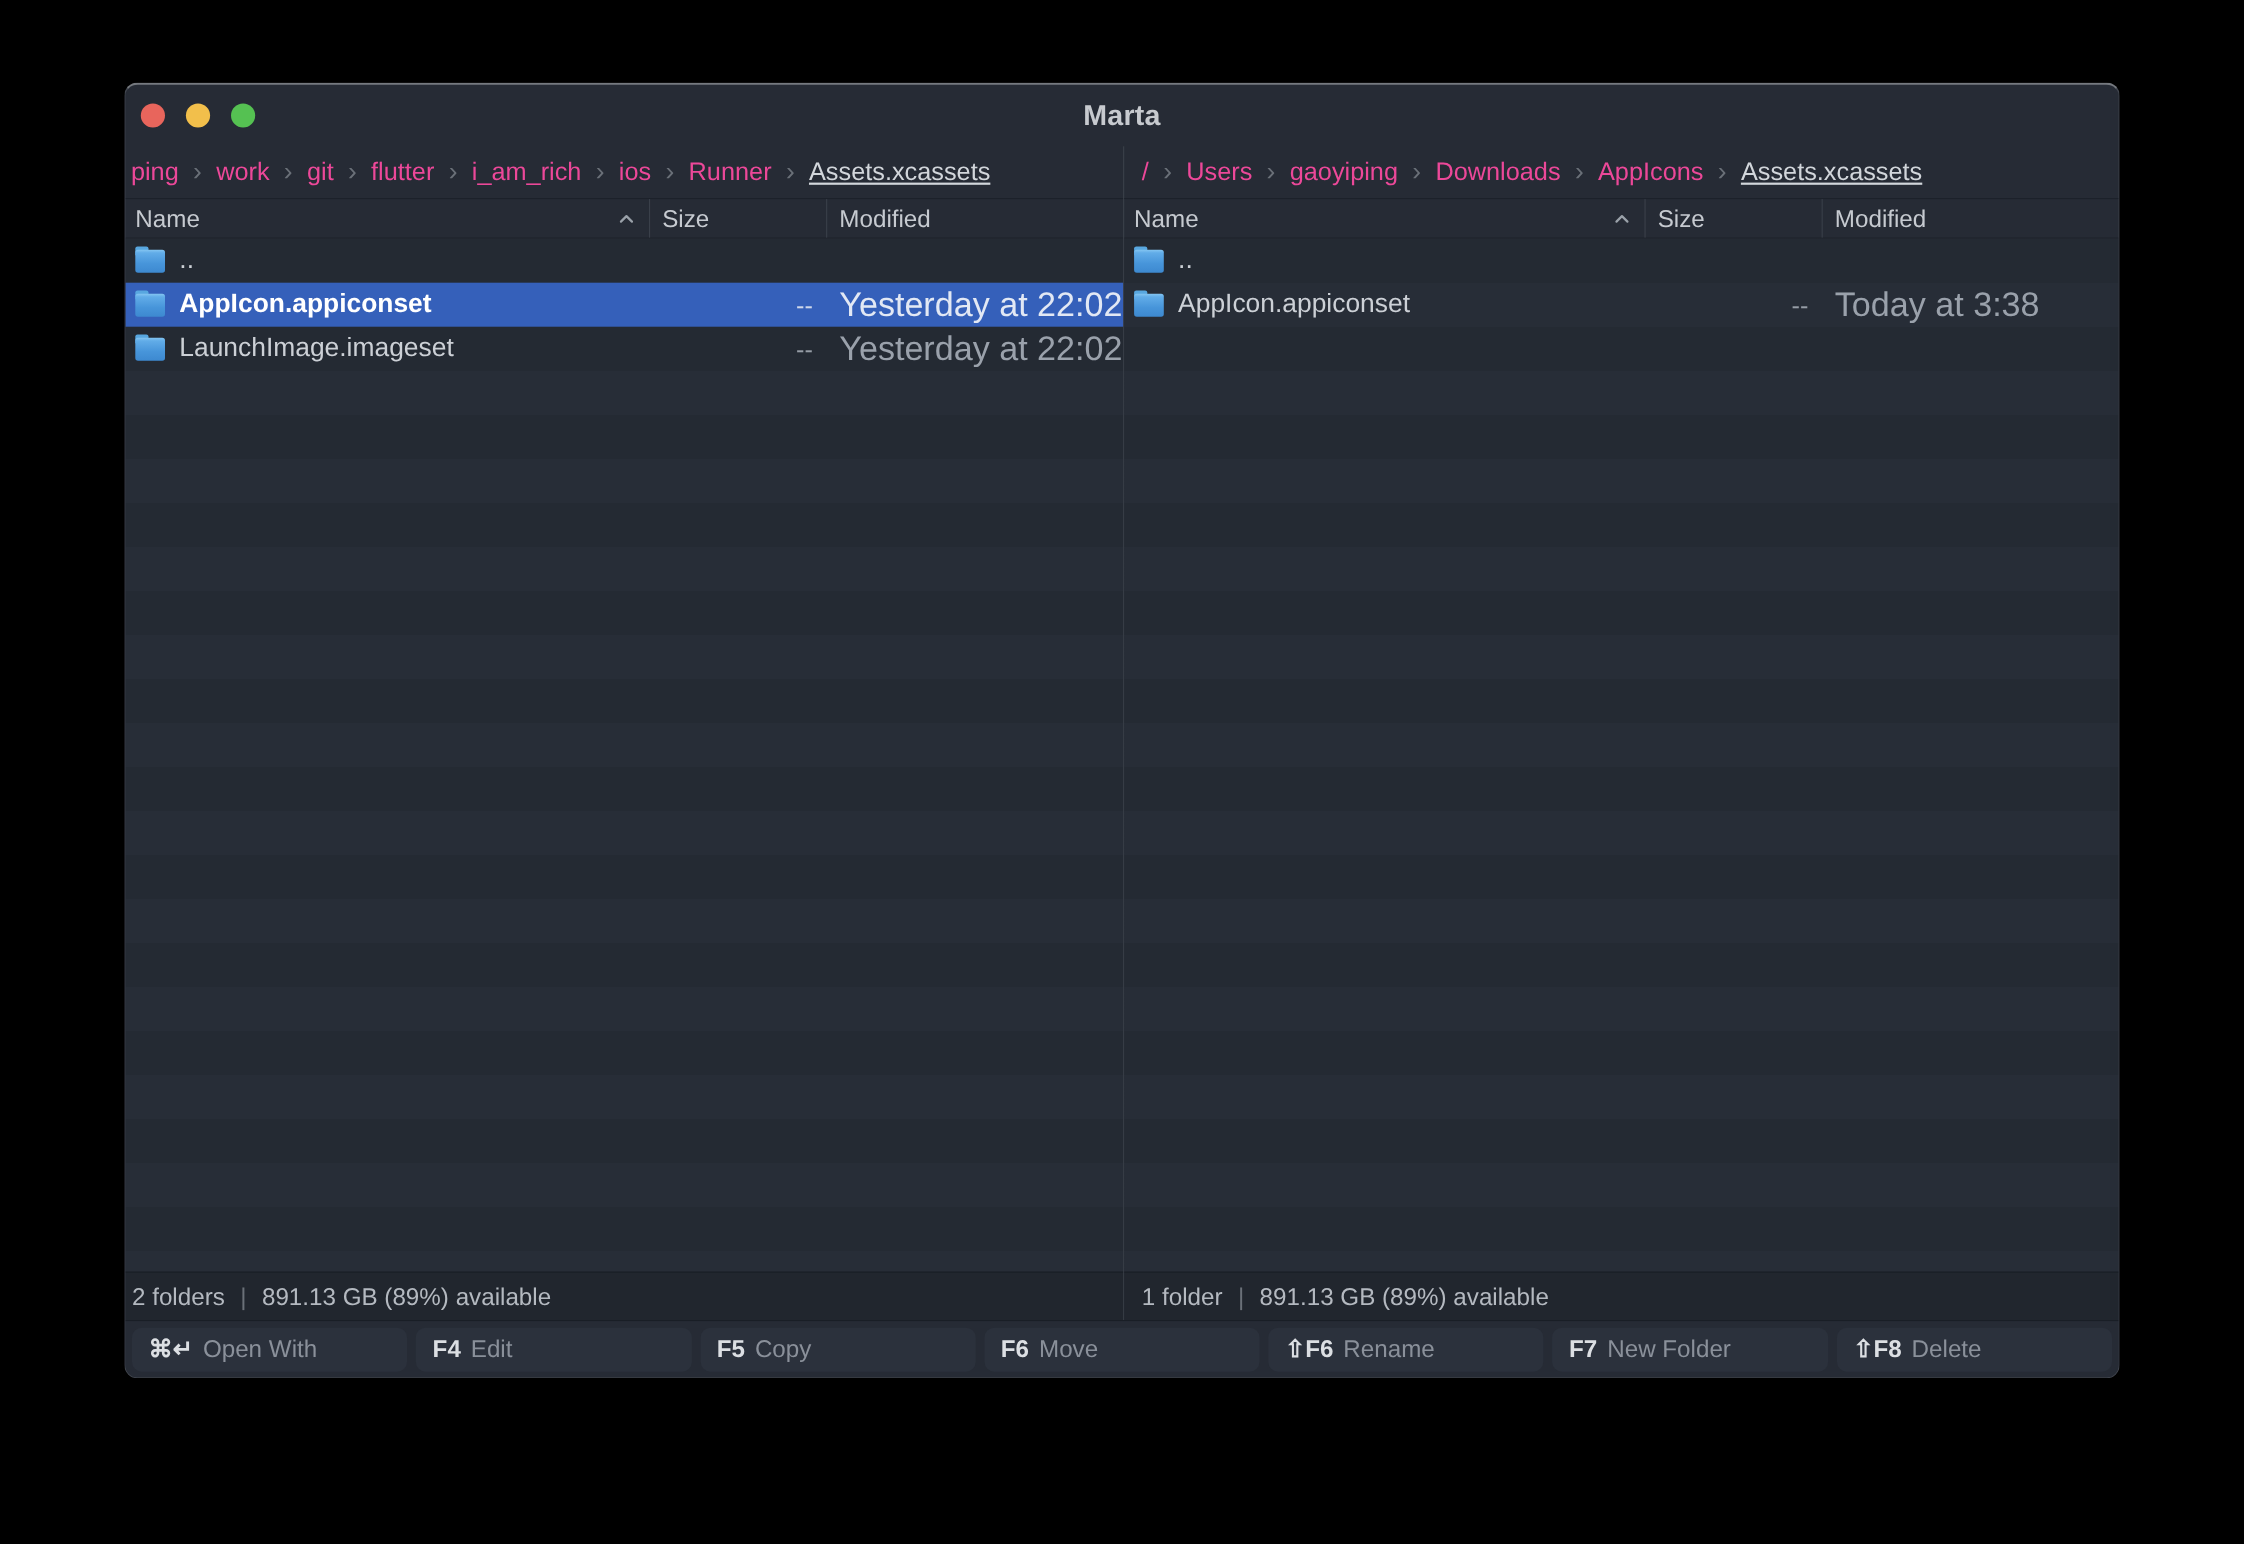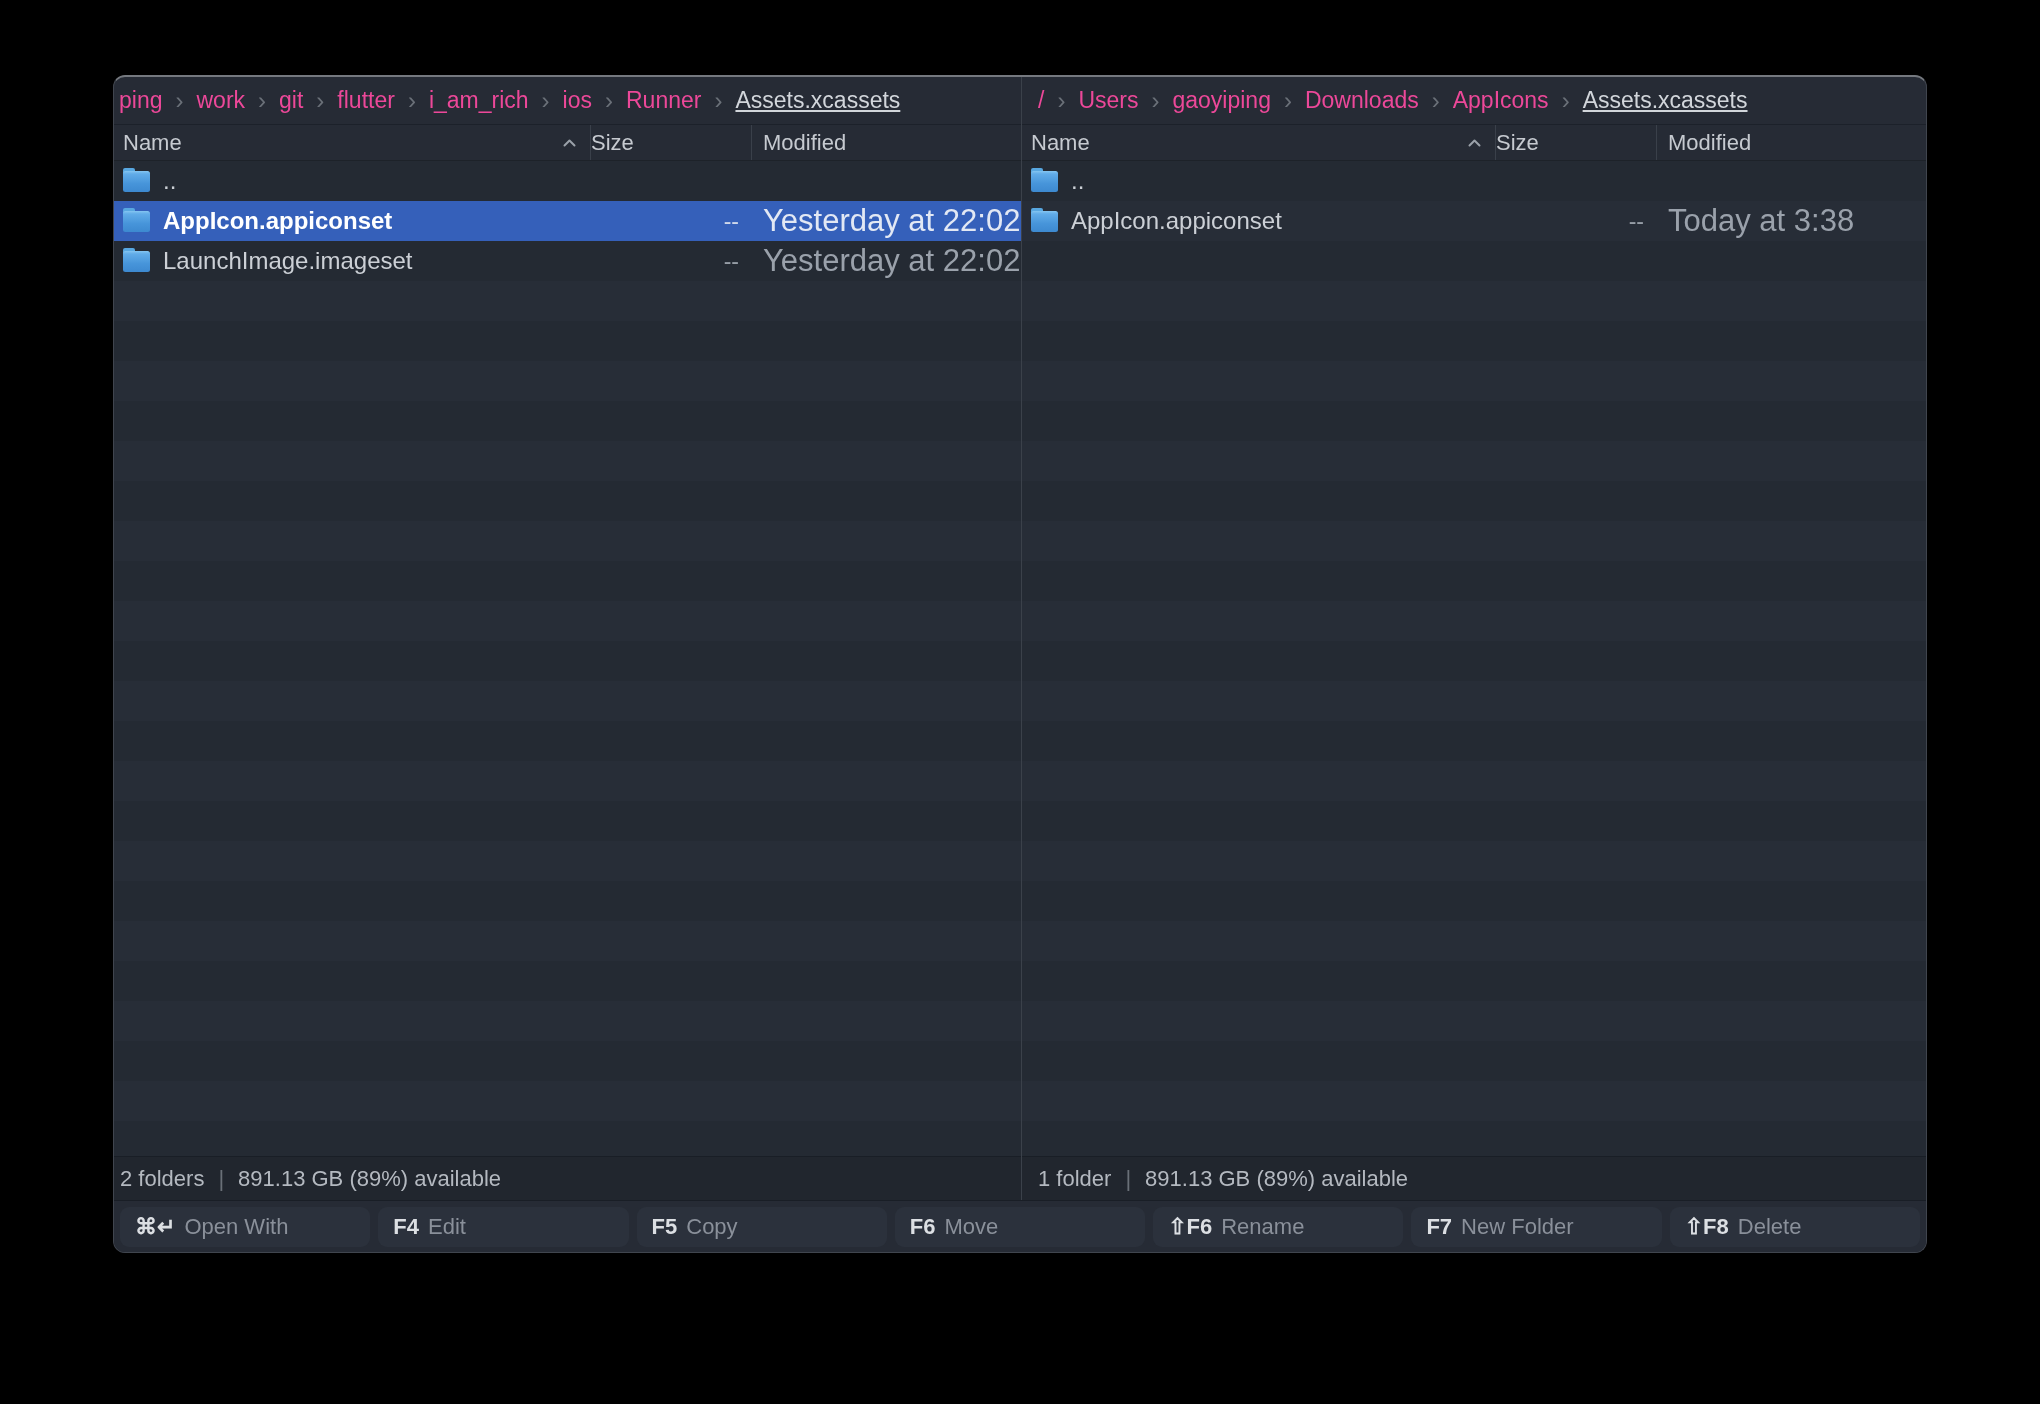--- a/index.html
+++ b/index.html
@@ -22,21 +22,21 @@
   .crumbs{height:47px;flex:0 0 auto;display:flex;align-items:center;
     padding:0 10px 0 5px;border-bottom:1px solid #1c212a;overflow:hidden;white-space:nowrap;}
   .pane.right .crumbs{padding-left:16px;}
   .crumb{color:#ec4899;font-size:23px;}
   .crumb.current{color:#d2d6db;text-decoration:underline;}
   .sep{color:#6a7078;font-size:24px;margin:0 13px;}
   .cols-header{height:35px;flex:0 0 auto;display:flex;align-items:stretch;
     border-bottom:1px solid #1d2229;color:#c6cad0;font-size:22px;}
   .hcell{display:flex;align-items:center;box-sizing:border-box;}
   .hcell.name{flex:1;padding-left:9px;justify-content:space-between;}
-  .hcell.size{width:161px;border-left:1px solid #3a404a;}
+  .hcell.size{width:161px;border-left:1px solid #3a404a;padding-left:11px;}
   .hcell.mod{width:270px;border-left:1px solid #3a404a;padding-left:11px;}
   .sort-caret{margin-right:13px;display:flex;align-items:center;}
   
   .body{flex:1;min-height:0;
     background:repeating-linear-gradient(180deg,#242a33 0 40px,#272d37 40px 80px);}
   .row{height:40px;display:flex;align-items:center;font-size:24px;color:#ccd0d6;}
   .row .name-cell{flex:1;display:flex;align-items:center;min-width:0;}
   .row .size-cell{width:161px;box-sizing:border-box;text-align:right;
     padding-right:12px;color:#969da6;font-size:23px;}
   .row .mod-cell{width:270px;box-sizing:border-box;padding-left:12px;
@@ -61,20 +61,28 @@
   .fnbtn{flex:1;height:40px;background:#2b313c;border-radius:9px;
     display:flex;align-items:center;padding-left:15px;font-size:22px;white-space:nowrap;cursor:default;}
   .fnbtn .key{color:#dcdfe3;font-weight:600;}
   .fnbtn .lbl{color:#8a909a;margin-left:9px;text-align:right;}
 </style>
 </head>
 <body>
 
 <div class="window">
 
+  <div class="titlebar">
+    <div class="lights">
+      <div class="light red"></div>
+      <div class="light yellow"></div>
+      <div class="light green"></div>
+    </div>
+    <div class="title">Marta</div>
+  </div>
 
   <div class="panes">
 
     <div class="pane left">
       <div class="crumbs">
           <span class="crumb">ping</span>
           <span class="sep">›</span>
           <span class="crumb">work</span>
           <span class="sep">›</span>
           <span class="crumb">git</span>

